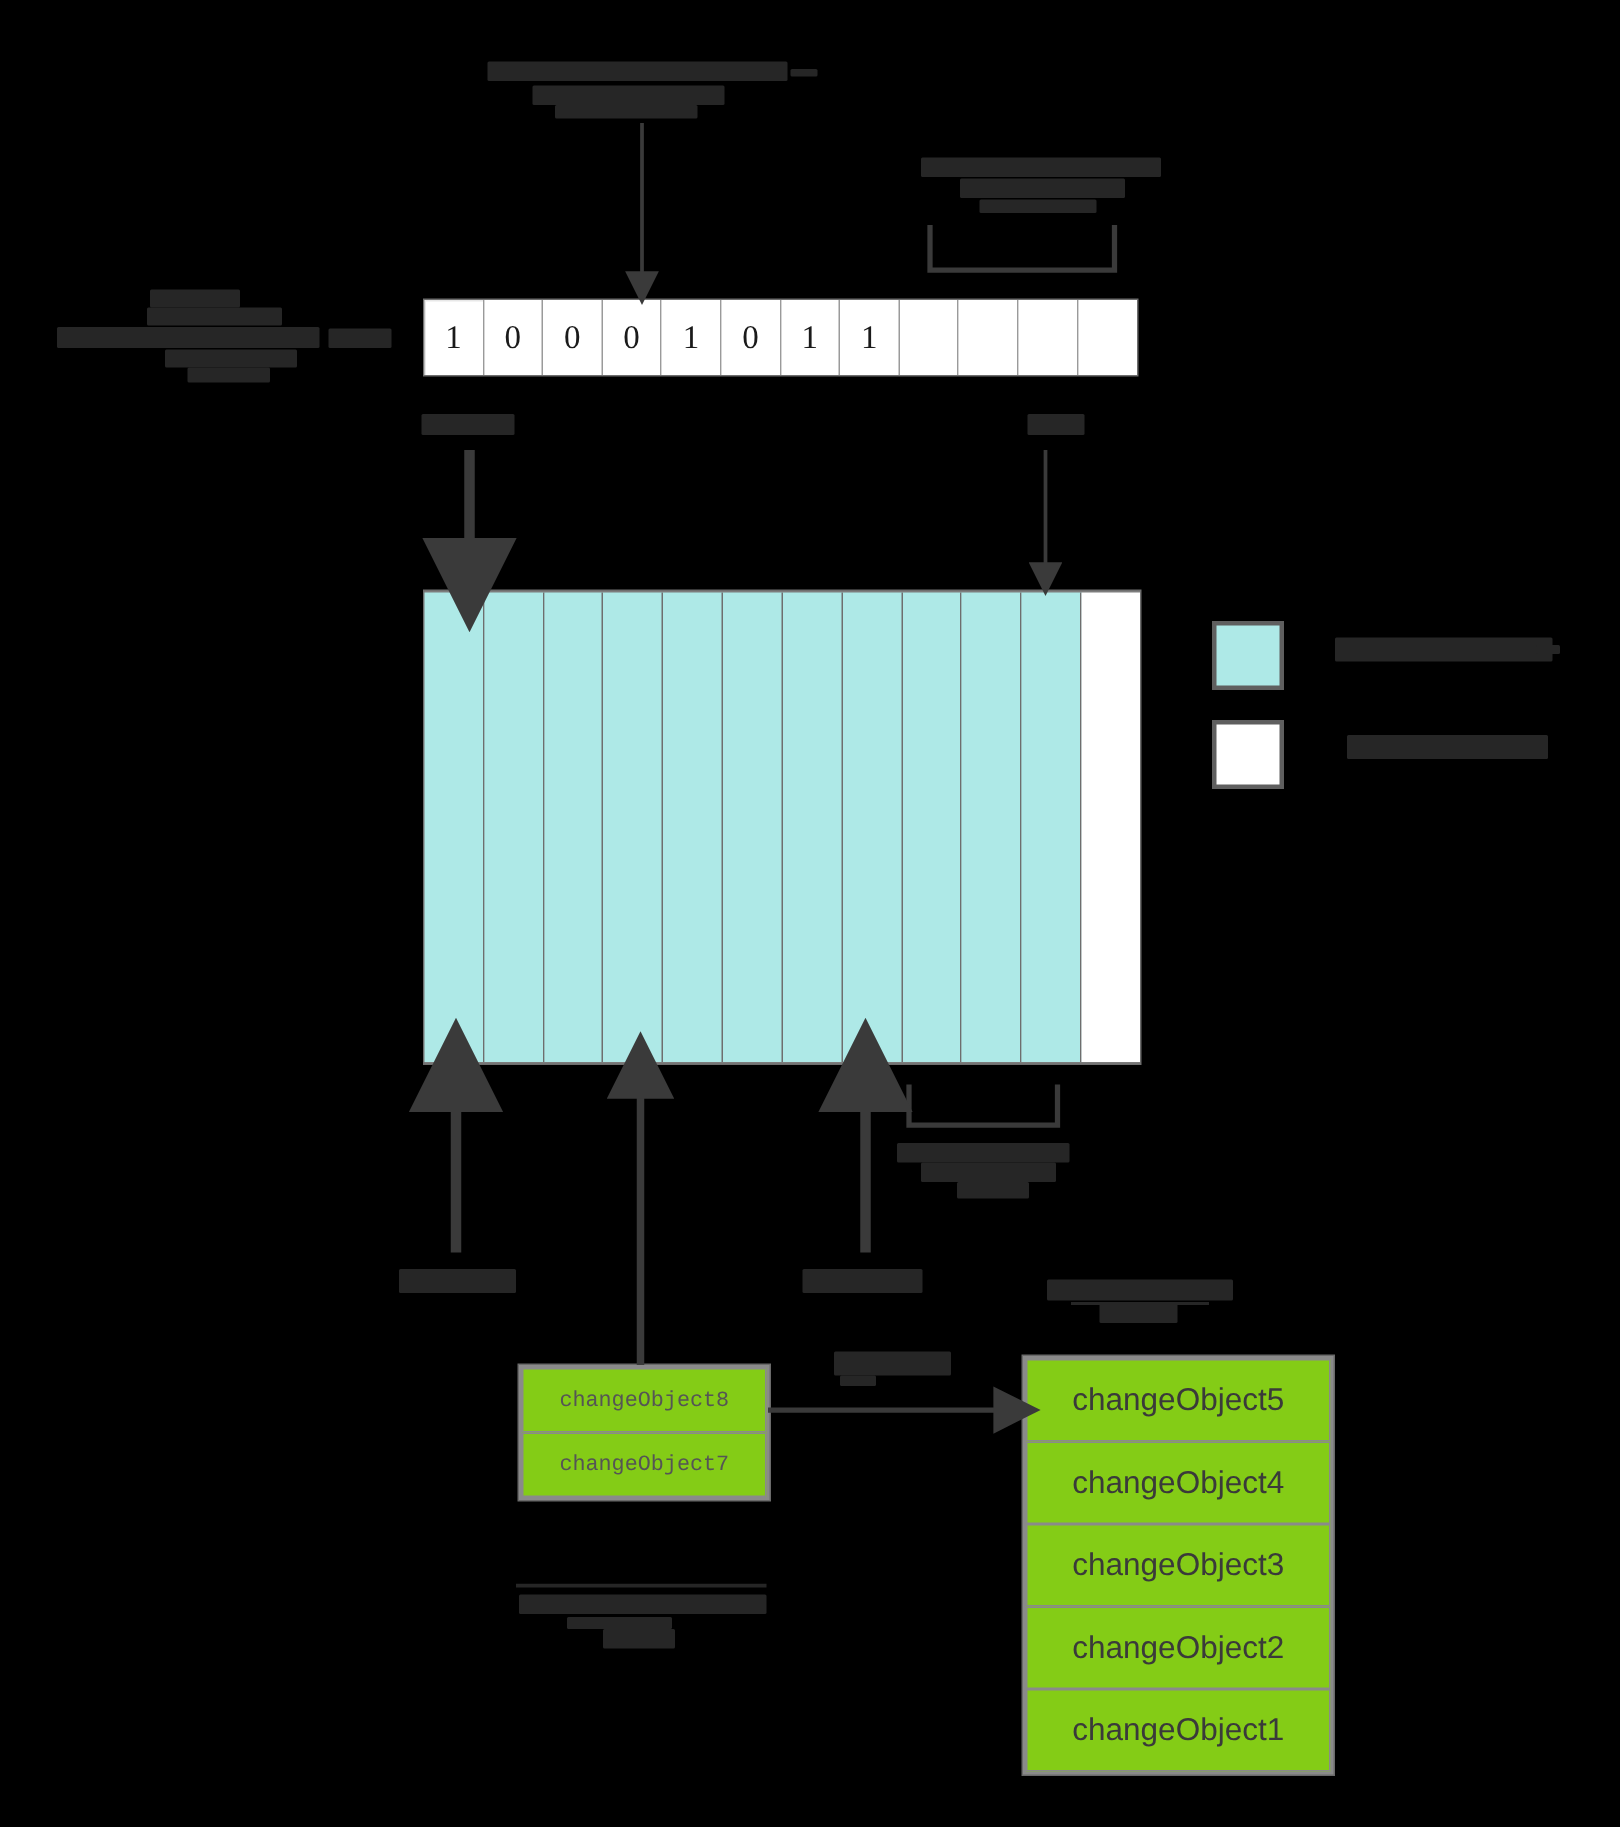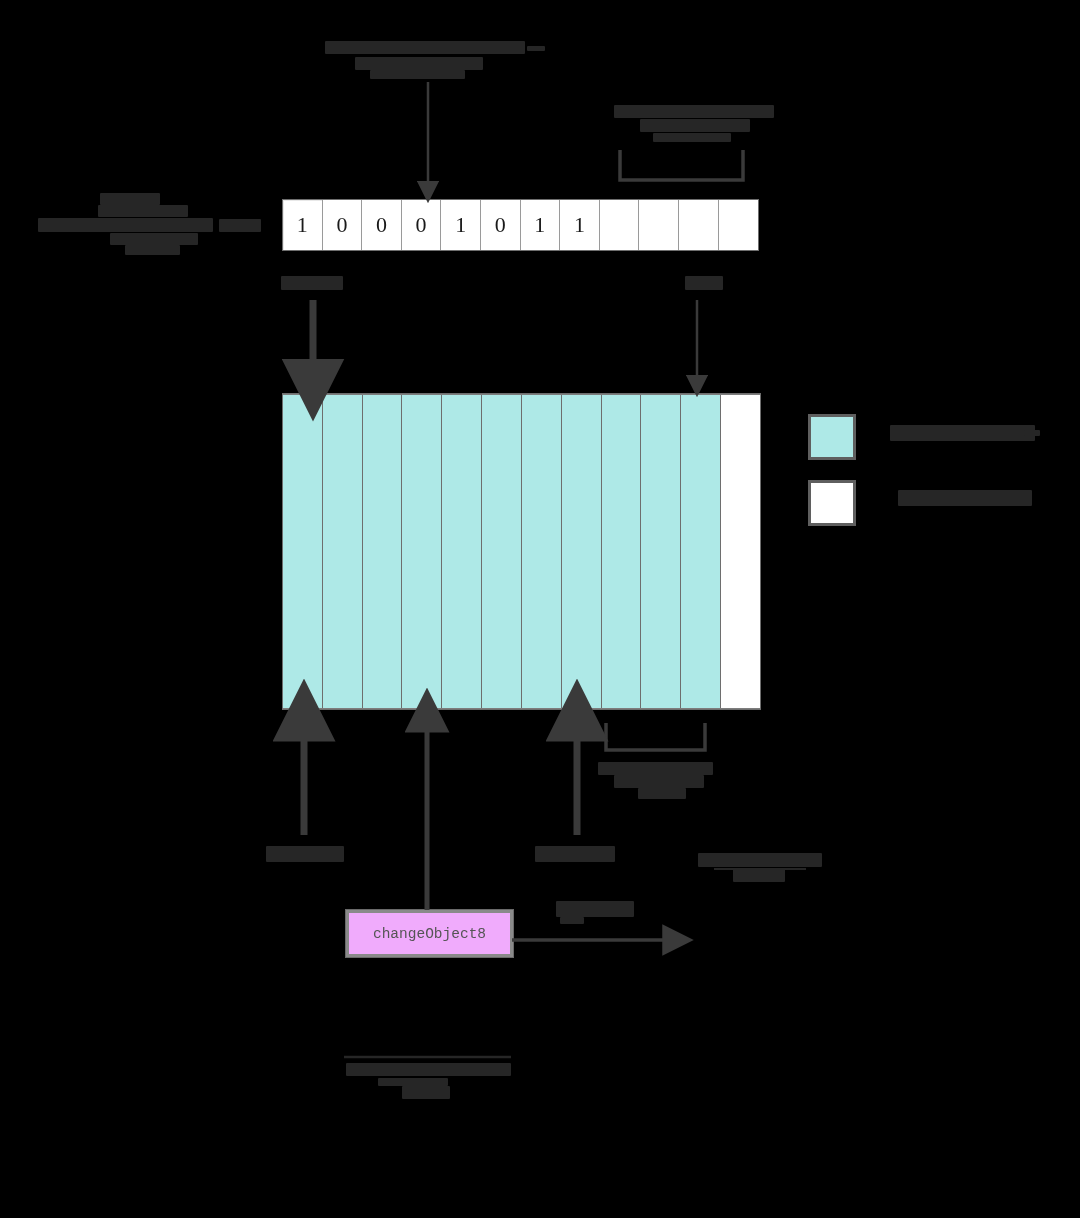--- a/index.html
+++ b/index.html
@@ -36,21 +36,21 @@
   #legend{position:absolute;left:808px;top:414px;}
   .legend-row{position:absolute;display:flex;align-items:center;}
   .legend-swatch{width:48px;height:46px;box-sizing:border-box;
                  border:3px solid #5f5f5f;}
   .legend-swatch.used{background:#aee9e7;}
   .legend-swatch.free{background:#ffffff;}
 
   
   .stack{position:absolute;background:#8a8a8a;padding:2px;
          box-shadow:0 0 0 1px #6a6a6a;}
-  .stack .obj{background:#f0abfc;border:1px solid #8a8a8a;box-sizing:border-box;
+  .stack .obj{background:#84cc16;border:1px solid #8a8a8a;box-sizing:border-box;
               display:flex;align-items:center;justify-content:center;text-align:right;}
   #stack-left{left:346px;top:910px;width:163px;}
   #stack-left .obj{height:43px;
                    font-family:"Liberation Mono",monospace;font-size:14.5px;color:#555;}
   #stack-right{left:682px;top:904px;width:203px;}
   #stack-right .obj{height:55px;
                     font-family:"Liberation Sans",sans-serif;font-size:21px;color:#3a3a3a;}
 
   
   svg.overlay{position:absolute;left:0;top:0;width:1080px;height:1218px;
@@ -151,22 +151,30 @@
     <div class="legend-row" style="left:0;top:0;">
       <span class="legend-swatch used"></span>
     </div>
     <div class="legend-row" style="left:0;top:66px;">
       <span class="legend-swatch free"></span>
     </div>
   </div>
 
   <div class="stack" id="stack-left">
     <div class="obj">changeObject8</div>
-  </div>
-
+    <div class="obj">changeObject7</div>
+  </div>
+
+  <div class="stack" id="stack-right">
+    <div class="obj">changeObject5</div>
+    <div class="obj">changeObject4</div>
+    <div class="obj">changeObject3</div>
+    <div class="obj">changeObject2</div>
+    <div class="obj">changeObject1</div>
+  </div>
 
   <svg class="overlay">
     <defs>
       <marker id="ah" markerWidth="9" markerHeight="9" refX="4.5" refY="4.5" orient="auto">
         <path d="M0,0 L9,4.5 L0,9 z" fill="#3a3a3a"></path>
       </marker>
       <marker id="ahs" markerWidth="7" markerHeight="7" refX="3.5" refY="3.5" orient="auto">
         <path d="M0,0 L7,3.5 L0,7 z" fill="#3a3a3a"></path>
       </marker>
     </defs>

